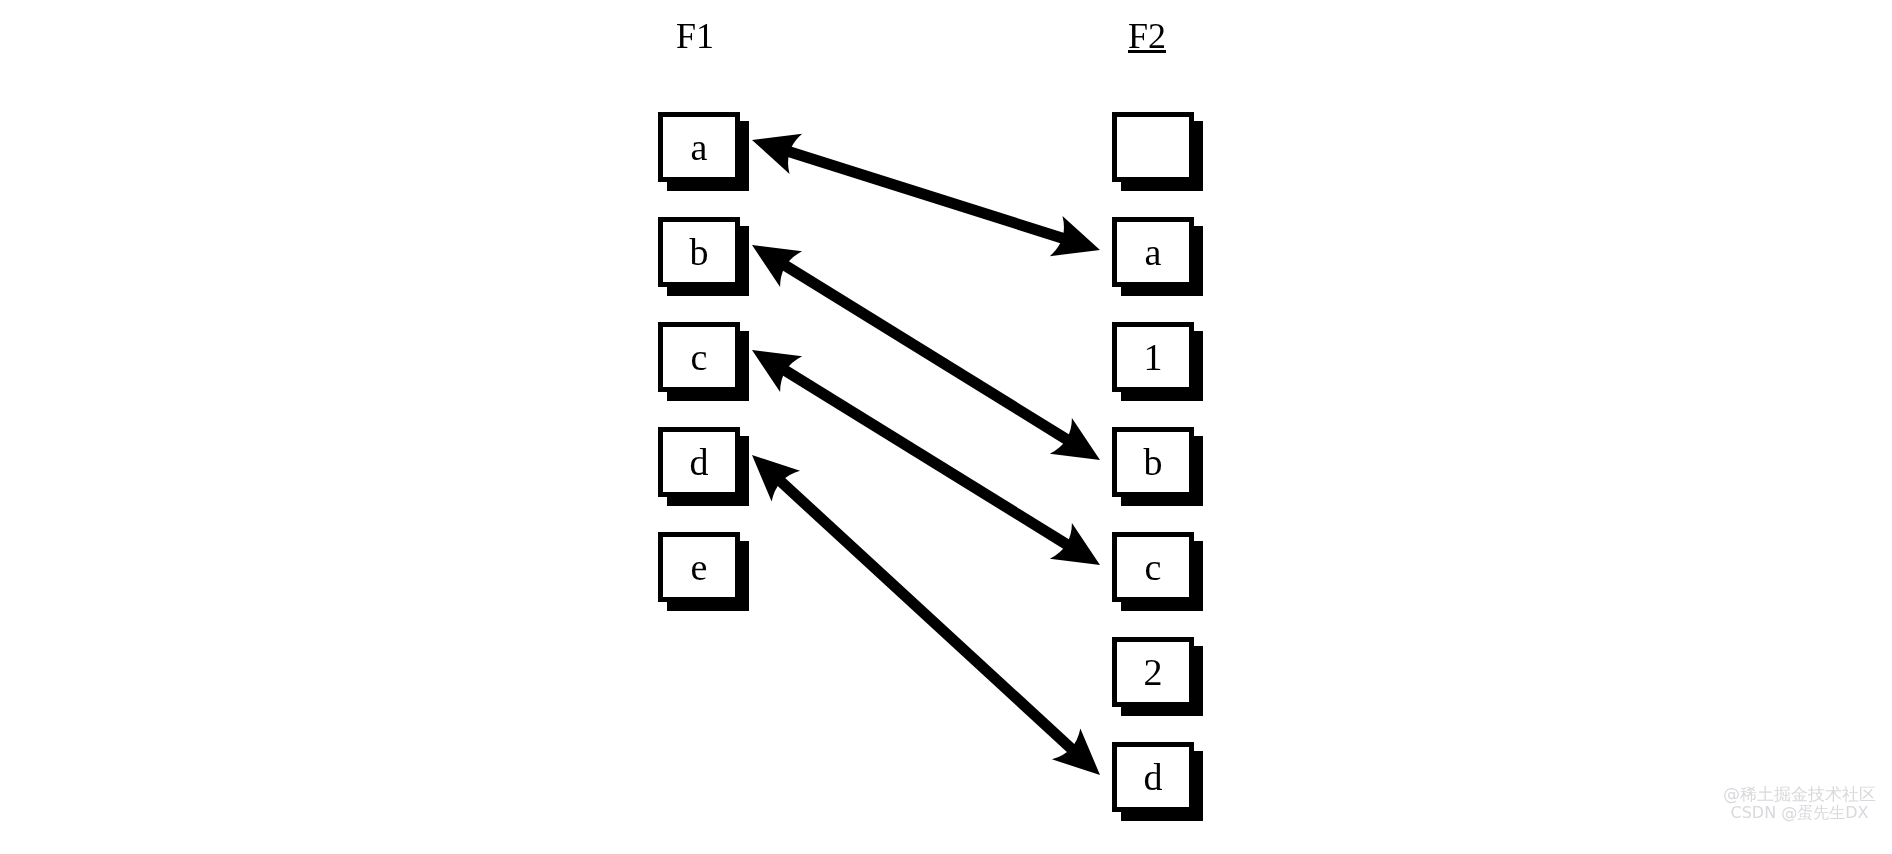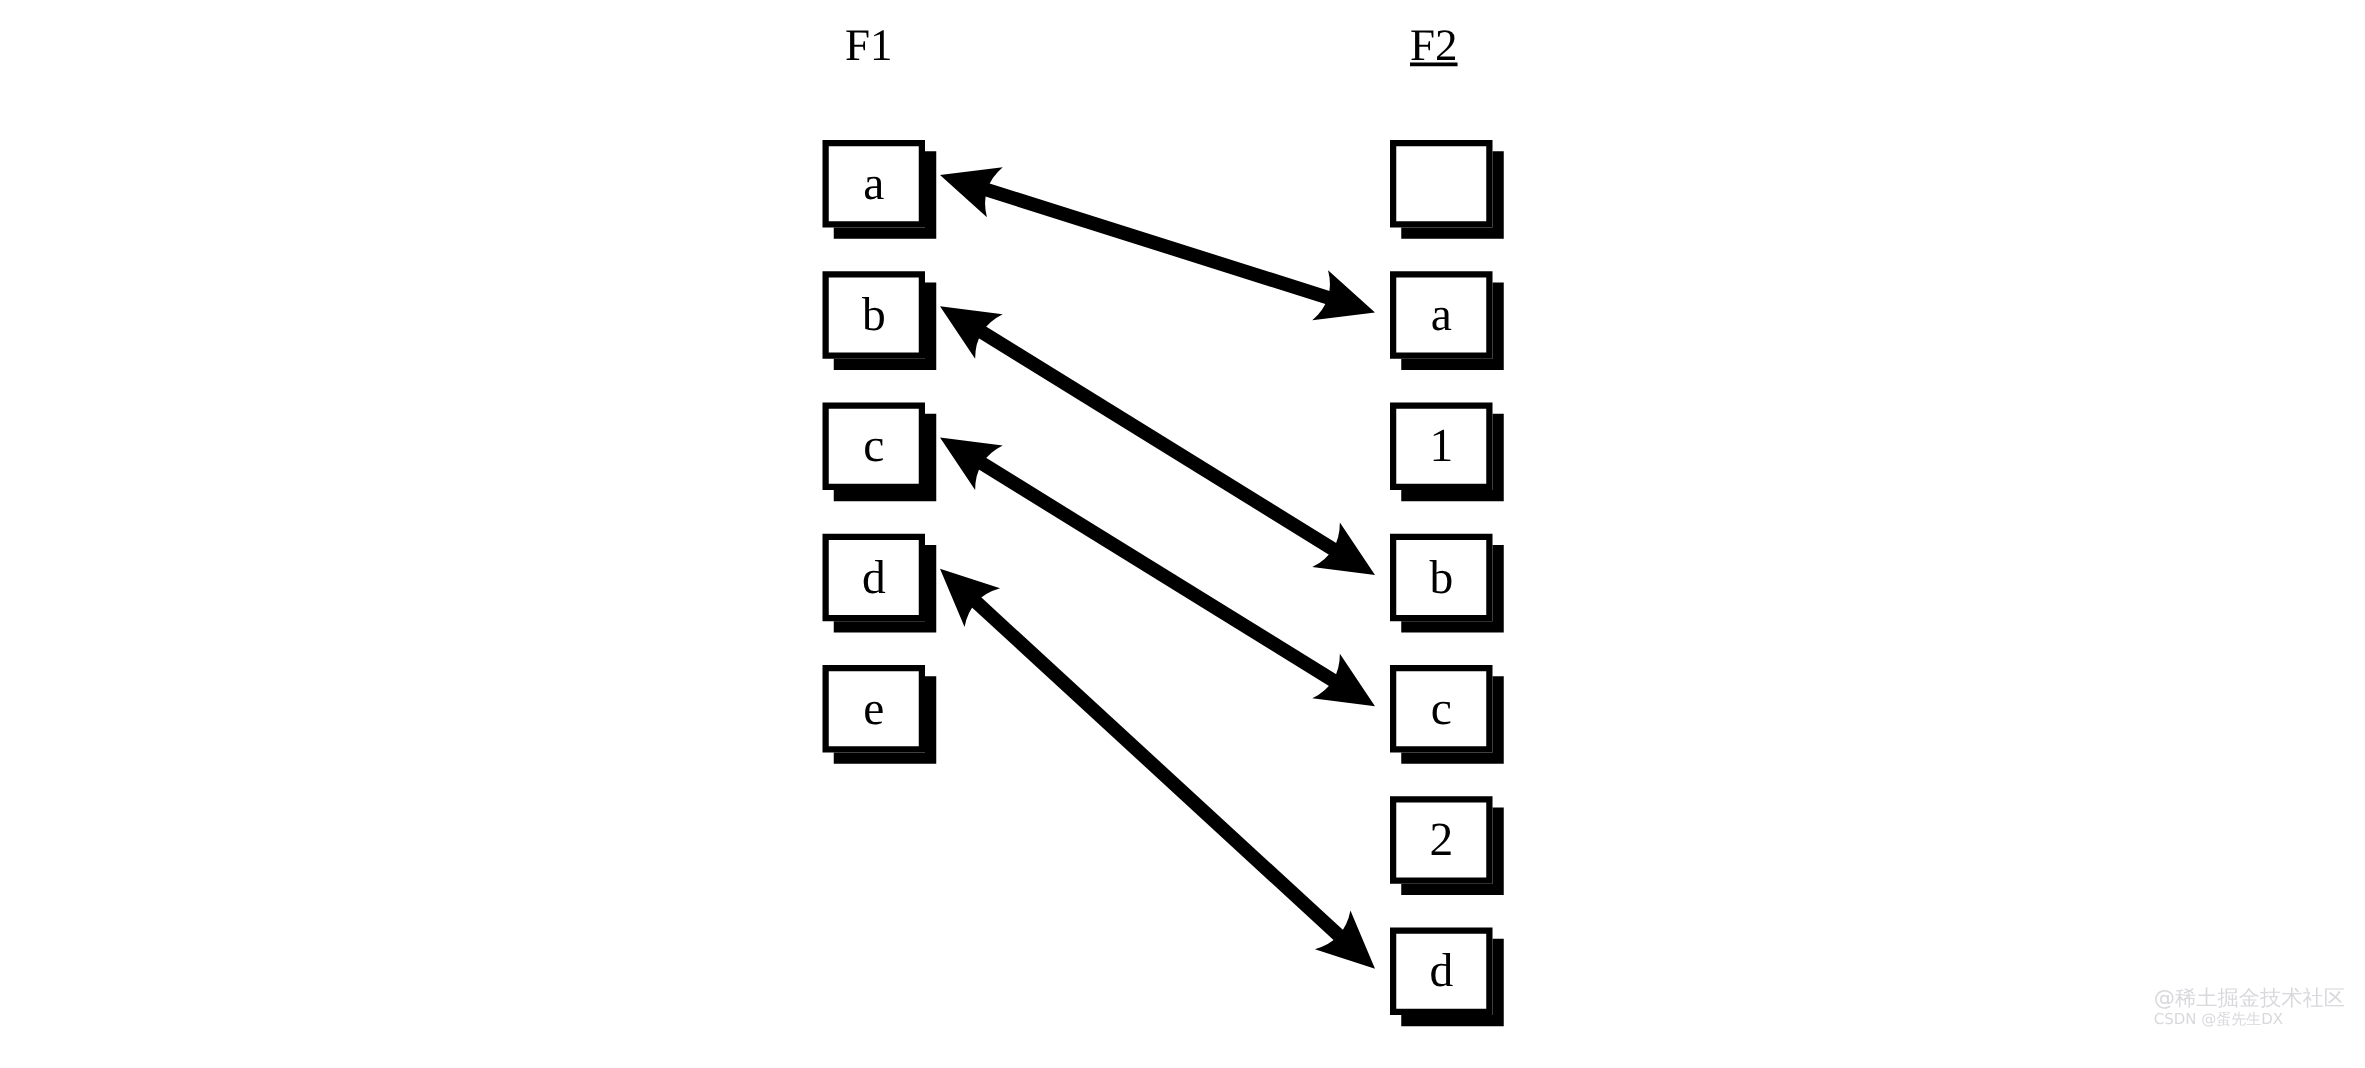--- a/index.html
+++ b/index.html
@@ -59,29 +59,29 @@
     width: 1892px;
     height: 854px;
     pointer-events: none;
   }
 
   
   #watermark {
     position: absolute;
     right: 16px;
     bottom: 14px;
-    text-align: left;
+    text-align: center;
     font-family: "DejaVu Sans", sans-serif;
     color: #d9d9dd;
     line-height: 1.12;
     user-select: none;
     margin-top: 24px;
   }
   #watermark .wm-top { font-size: 17px; display: block; }
-  #watermark .wm-bottom { font-size: 12px; display: block; }
+  #watermark .wm-bottom { font-size: 16px; display: block; }
 </style>
 </head>
 <body>
 
 <div id="canvas">
 
   <div class="col-header" id="header-f1">F1</div>
   <div class="col-header" id="header-f2">F2</div>
 
   <div id="f1-column">

